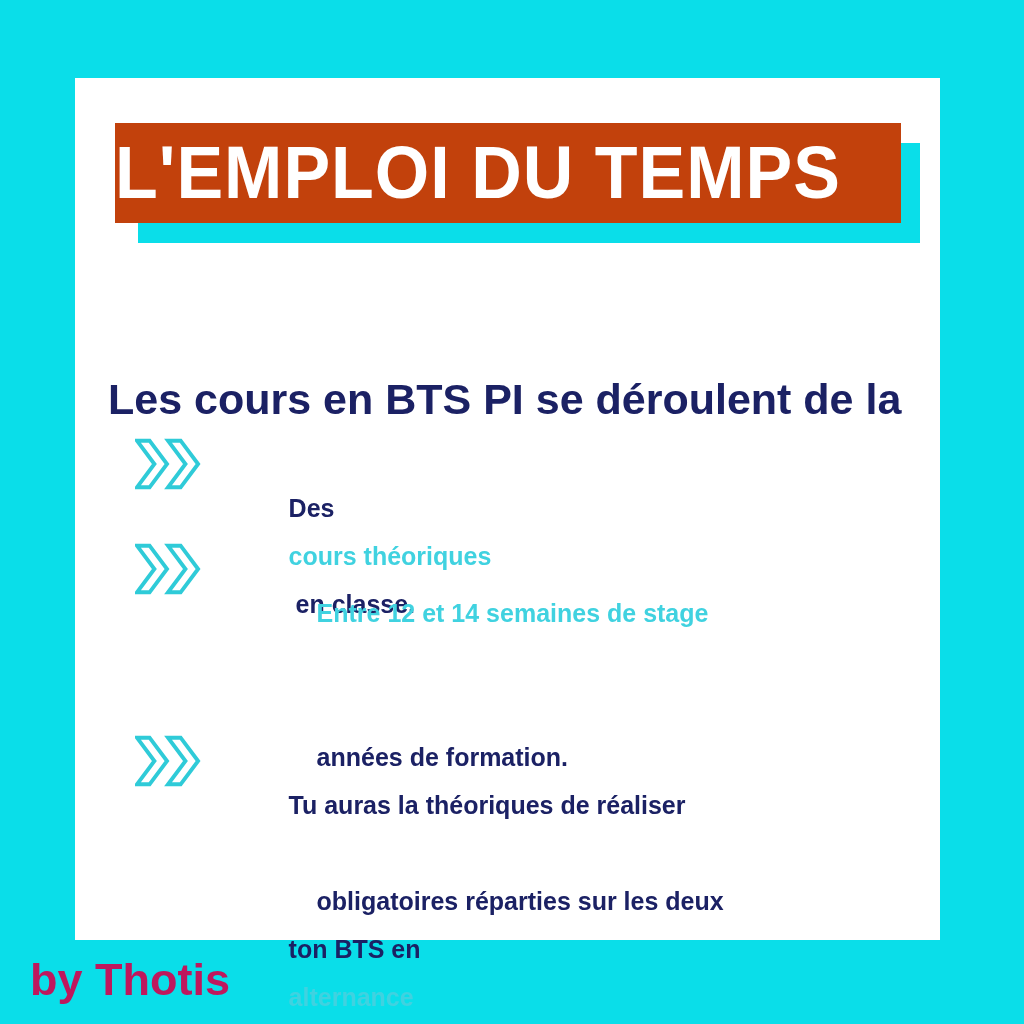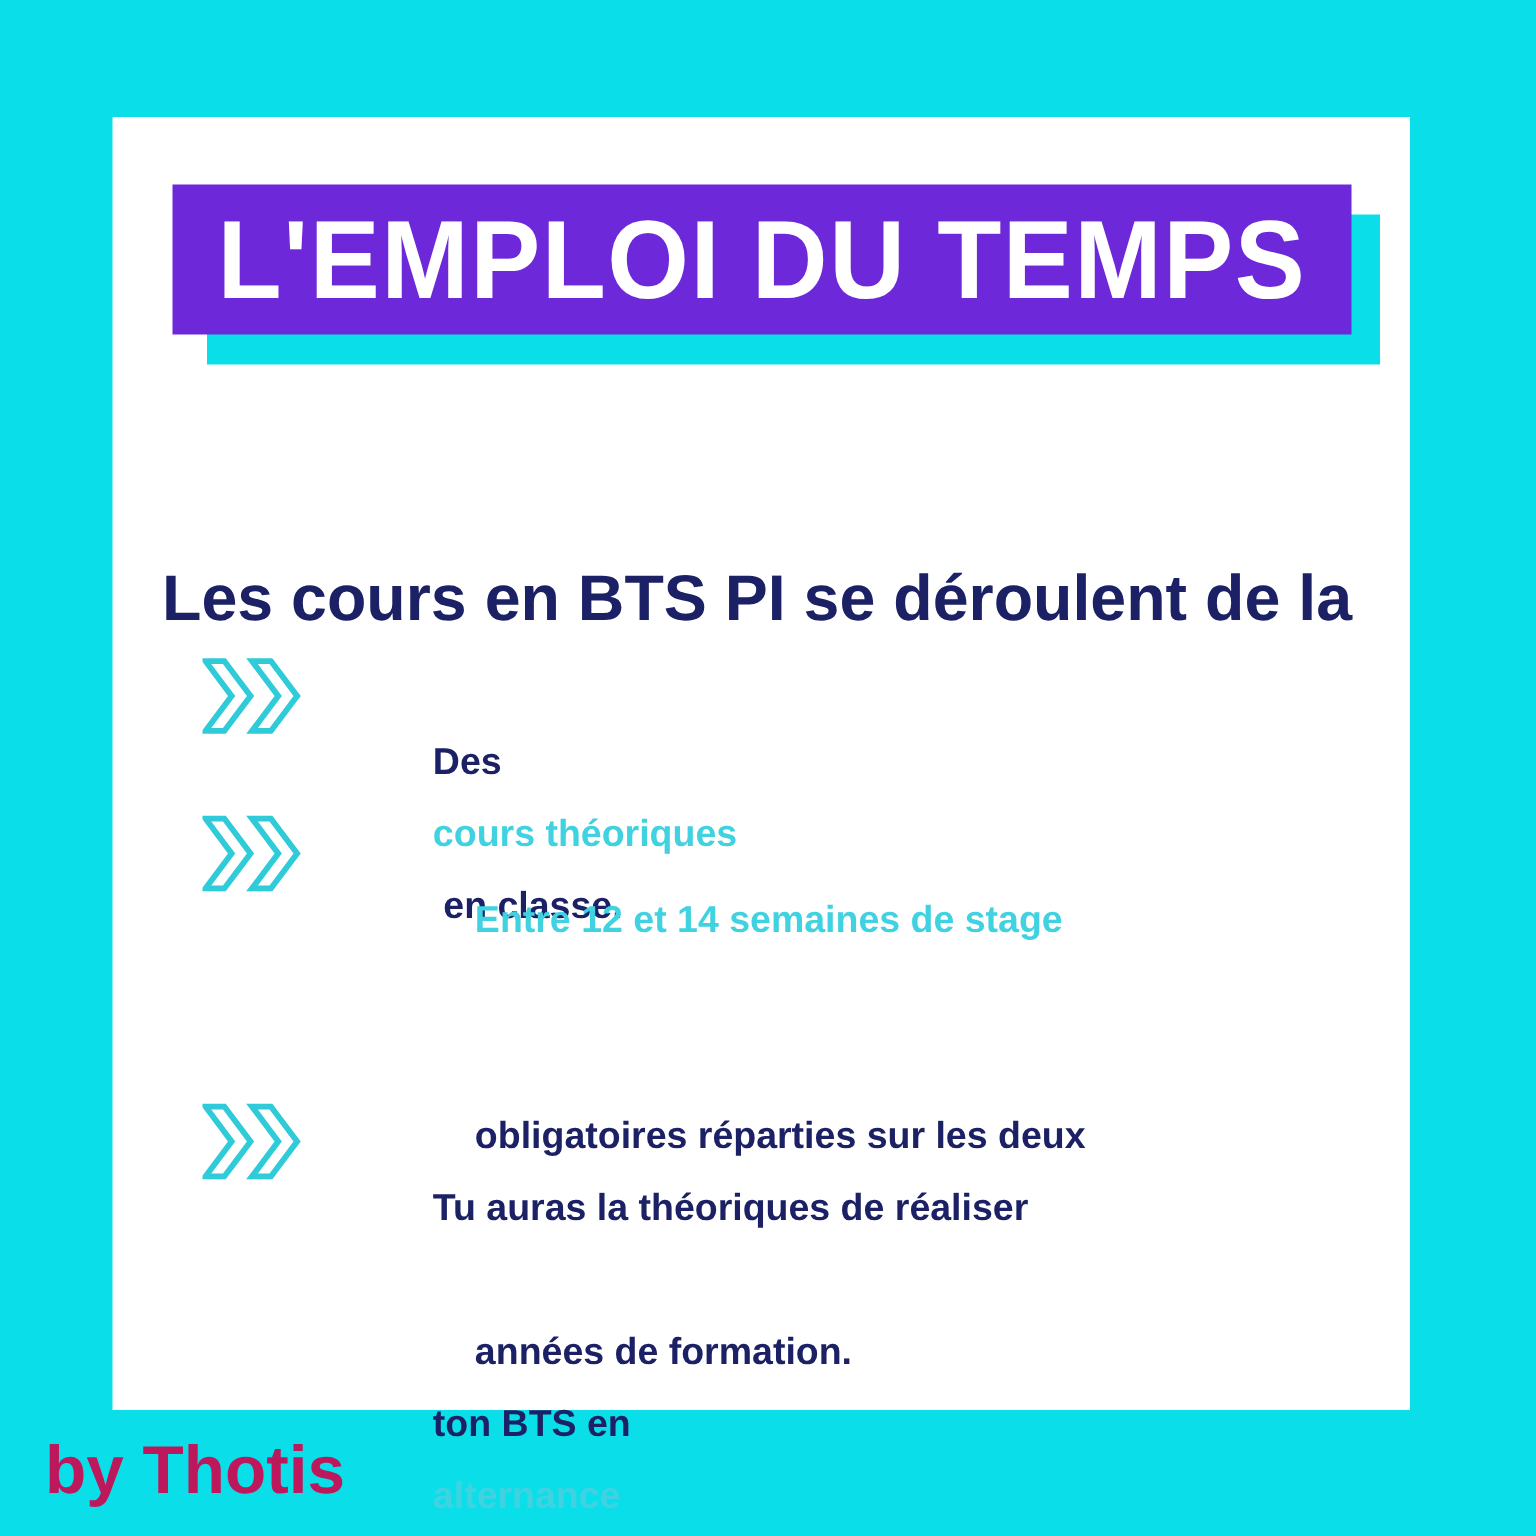--- a/index.html
+++ b/index.html
@@ -30,24 +30,23 @@
     width: 782px;
     height: 100px;
     background: #0ADEE9;
   }
   .banner {
     position: absolute;
     left: 115px;
     top: 123px;
     width: 786px;
     height: 100px;
-    background: #6d28d9;
+    background: #c2410c;
     display: flex;
     align-items: center;
-    justify-content: center;
   }
   .banner h1 {
     margin: 0;
     color: #FFFFFF;
     font-size: 70px;
     letter-spacing: 1px;
     white-space: nowrap;
     transform: scaleY(1.06);
     font-weight: bold;
   }
@@ -127,24 +126,24 @@
   <div class="bullet-row row-2">
     <svg class="chevrons" viewBox="0 0 68 52" xmlns="http://www.w3.org/2000/svg">
       <path d="M2 2 H15 L33 26 L15 50 H2 L20 26 Z" fill="none" stroke="#2FCBD8" stroke-width="4" stroke-linejoin="miter"></path>
       <path d="M34 2 H47 L65 26 L47 50 H34 L52 26 Z" fill="none" stroke="#2FCBD8" stroke-width="4" stroke-linejoin="miter"></path>
     </svg>
     <div class="bullet-text">
       <div class="line">
         <span data-color="cyan">Entre 12 et 14 semaines de stage</span>
       </div>
       <div class="line">
-        <span data-color="navy">obligatoires réparties sur les deux</span>
+        <span data-color="navy">années de formation.</span>
       </div>
       <div class="line">
-        <span data-color="navy">années de formation.</span>
+        <span data-color="navy">obligatoires réparties sur les deux</span>
       </div>
     </div>
   </div>
 
   <div class="bullet-row row-3">
     <svg class="chevrons" viewBox="0 0 68 52" xmlns="http://www.w3.org/2000/svg">
       <path d="M2 2 H15 L33 26 L15 50 H2 L20 26 Z" fill="none" stroke="#2FCBD8" stroke-width="4" stroke-linejoin="miter"></path>
       <path d="M34 2 H47 L65 26 L47 50 H34 L52 26 Z" fill="none" stroke="#2FCBD8" stroke-width="4" stroke-linejoin="miter"></path>
     </svg>
     <div class="bullet-text">

